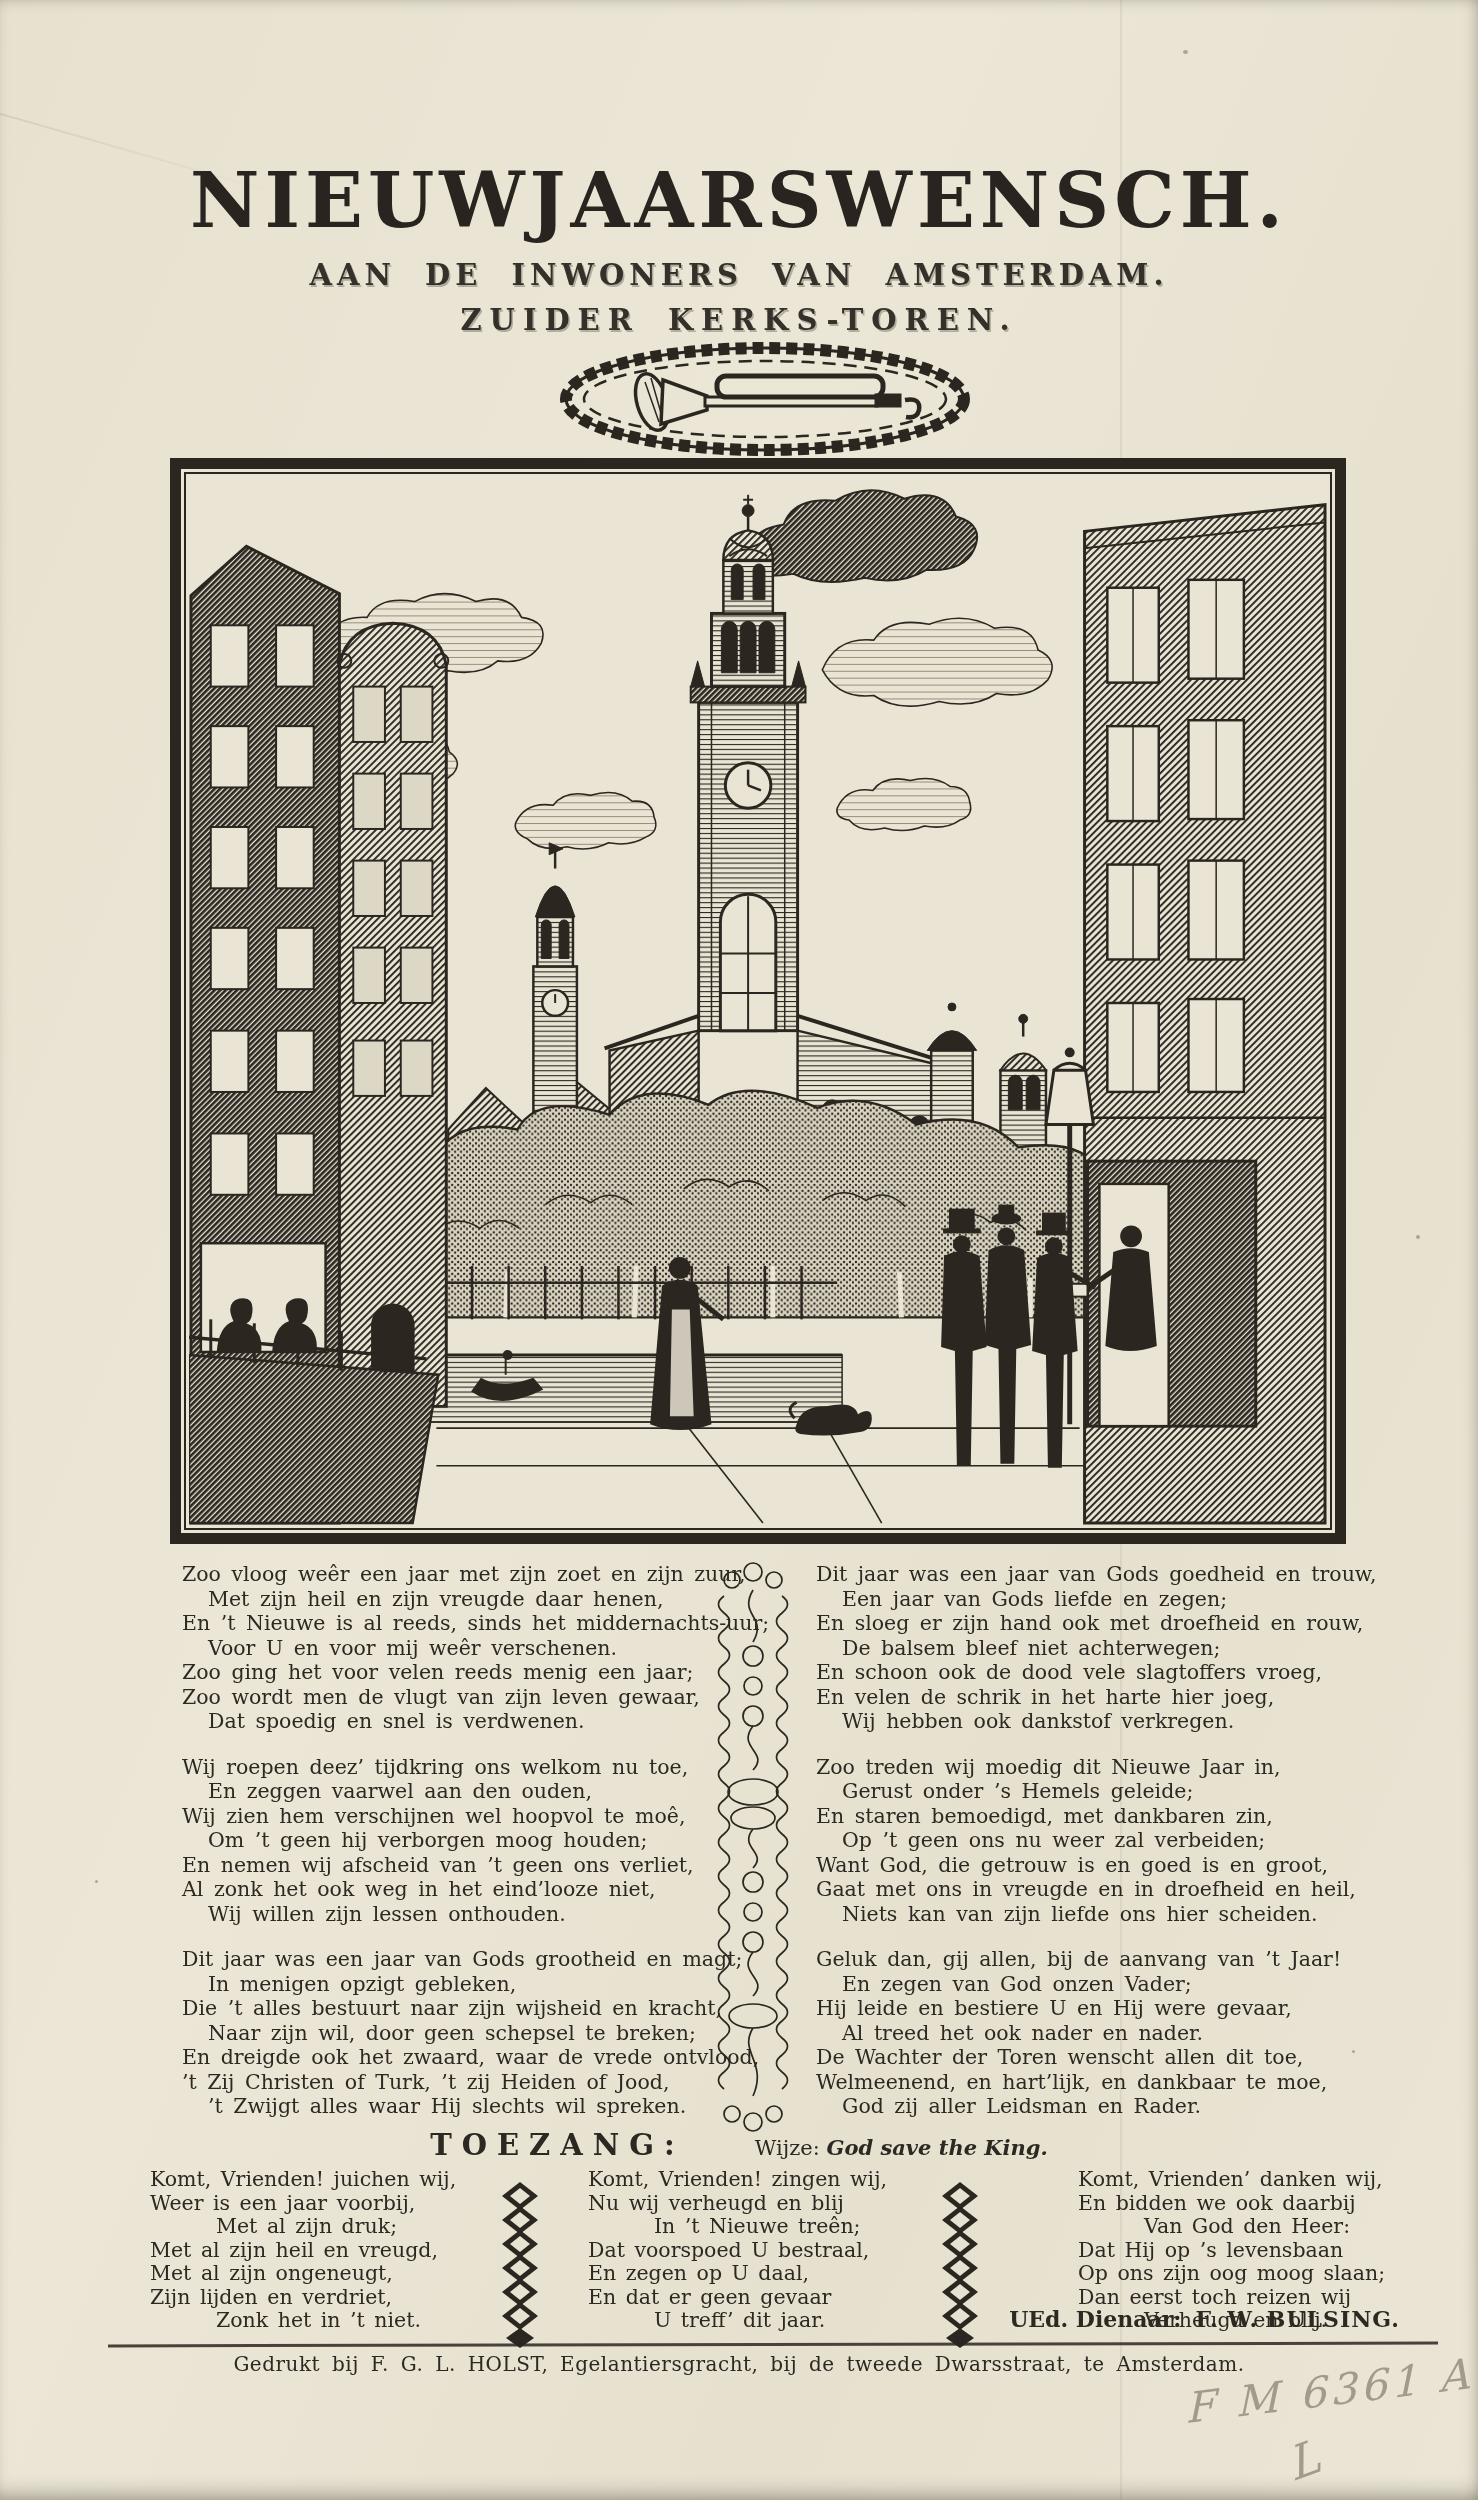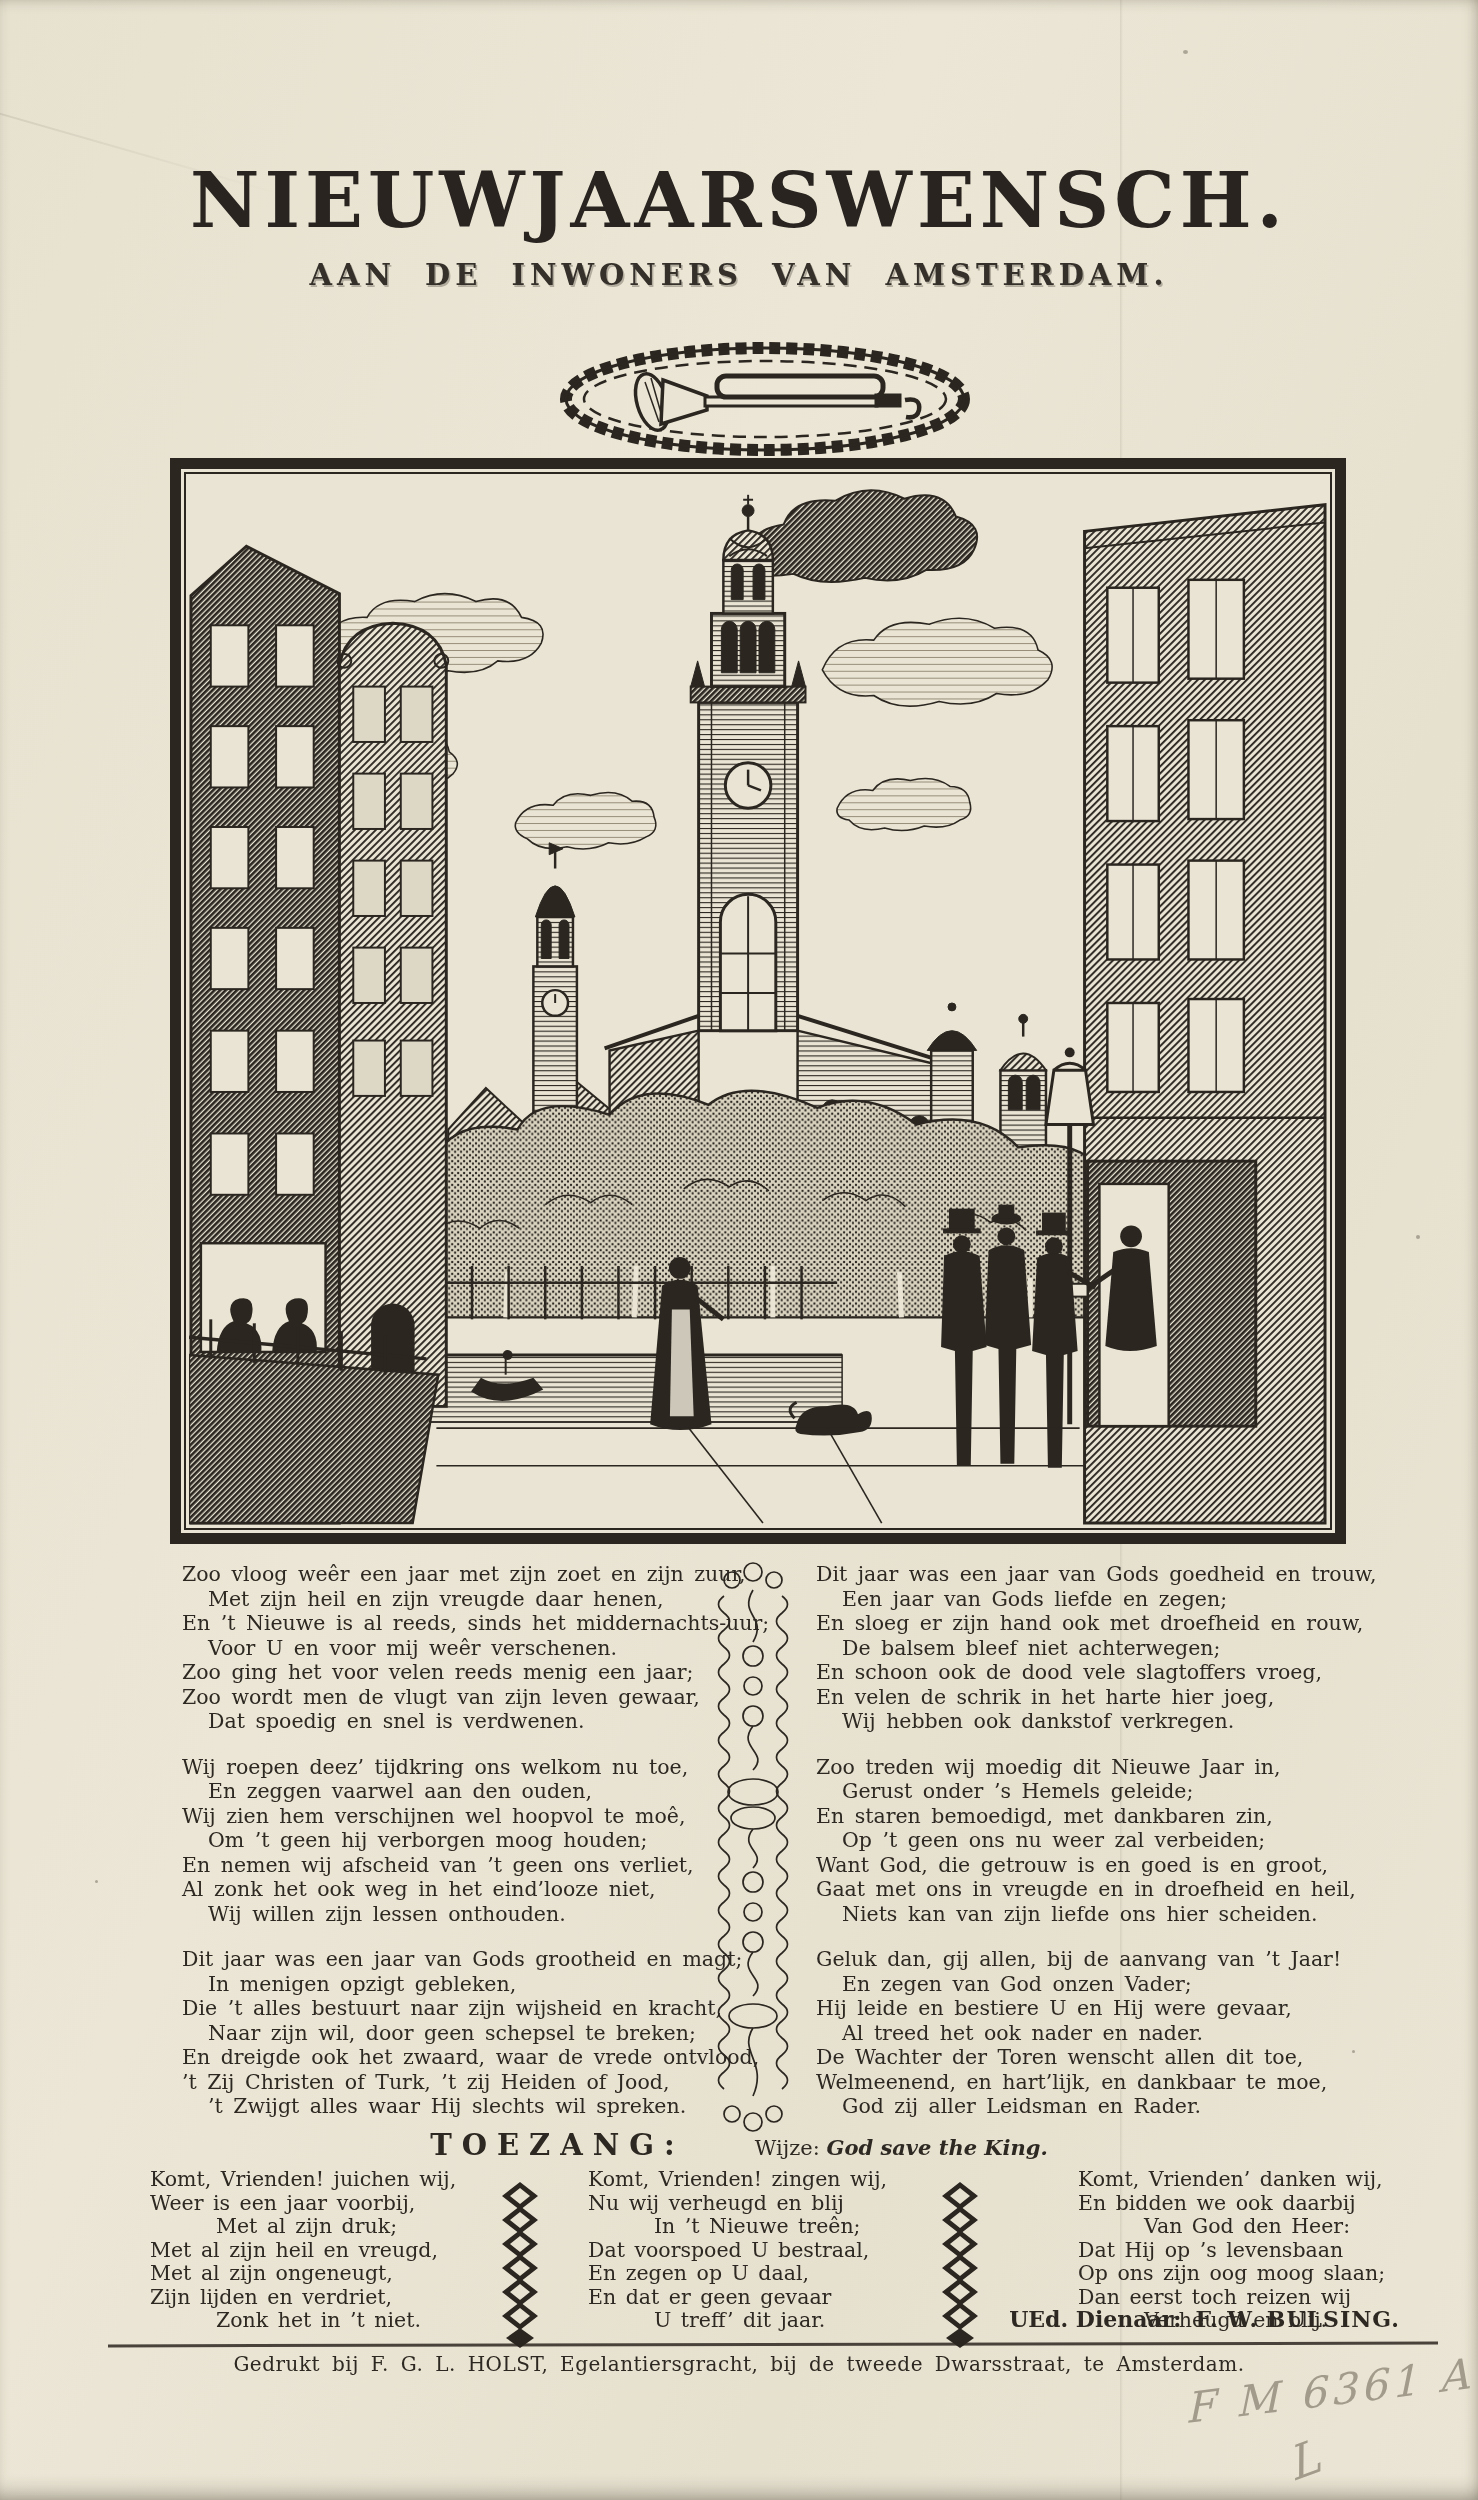--- a/index.html
+++ b/index.html
@@ -66,20 +66,21 @@
   <div class="crease-v"></div>
   <div class="crease-d"></div>
   <div class="speck" style="left:1183px;top:50px;width:5px;height:4px;"></div>
   <div class="speck" style="left:330px;top:1030px;width:3px;height:3px;"></div>
   <div class="speck" style="left:1416px;top:1235px;width:4px;height:4px;"></div>
   <div class="speck" style="left:95px;top:1880px;width:3px;height:3px;"></div>
   <div class="speck" style="left:1352px;top:2050px;width:3px;height:3px;"></div>
 
   <div class="title-line title-2">NIEUWJAARSWENSCH.</div>
   <div class="subtitle subtitle-1">AAN DE INWONERS VAN AMSTERDAM.</div>
+  <div class="subtitle subtitle-2">ZUIDER KERKS-TOREN.</div>
 
   <svg class="wreath" viewBox="0 0 420 122">
     <g stroke="#2b2620" fill="none">
       <ellipse cx="210" cy="61" rx="199" ry="51" stroke-width="12" stroke-dasharray="11 6"></ellipse>
       <ellipse cx="210" cy="61" rx="199" ry="51" stroke-width="3"></ellipse>
       <ellipse cx="210" cy="61" rx="181" ry="38" stroke-width="2.5" stroke-dasharray="13 8"></ellipse>
     </g>
     <g stroke="#2b2620">
       <ellipse cx="97" cy="64" rx="15" ry="29" transform="rotate(-16 97 64)" fill="#e9e4d3" stroke-width="3.5"></ellipse>
       <line x1="90" y1="44" x2="104" y2="84" stroke-width="1.5"></line>

